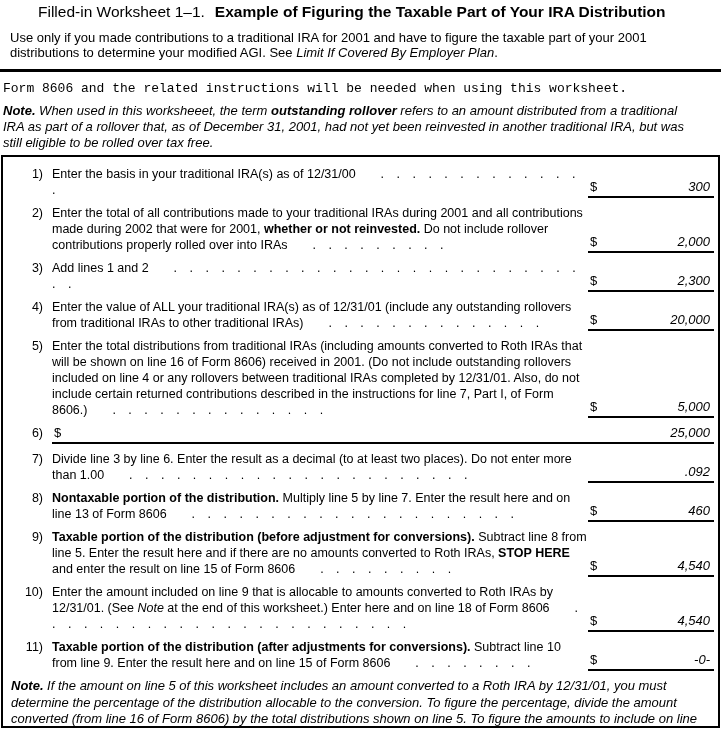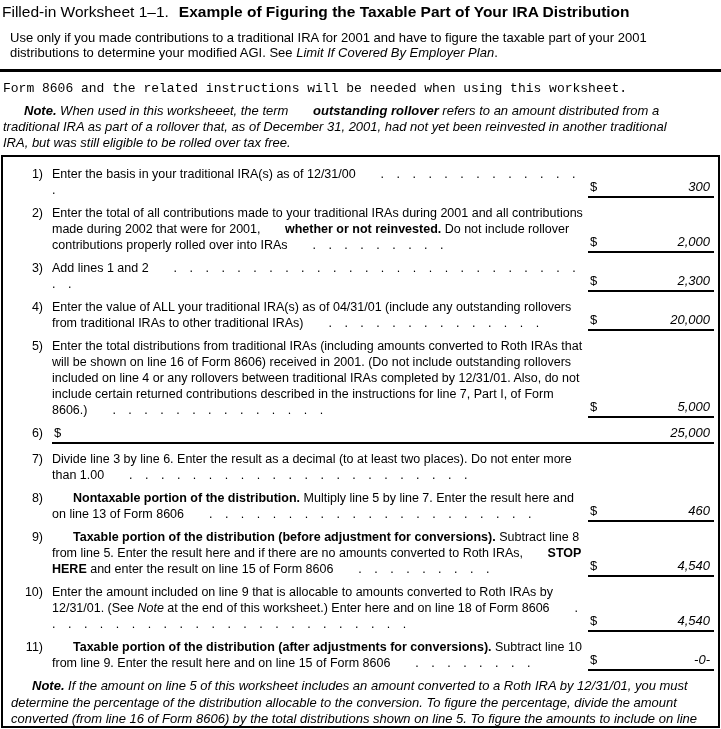--- a/index.html
+++ b/index.html
@@ -3,21 +3,21 @@
 <meta charset="utf-8">
 <style>
   html, body { margin:0; padding:0; }
   body {
     width:721px; height:729px;
     background:#ffffff; color:#000000;
     font-family:"Liberation Sans","DejaVu Sans",sans-serif;
     position:relative; overflow:hidden;
   }
   .header { padding:3px 0 0 2px; font-size:15.5px; white-space:nowrap; }
-  .header .label { font-weight:normal; }
+  .header .label { font-weight:normal;margin-left:36px; }
   .header .title { font-weight:bold; margin-left:10px; }
 
   .intro { margin:9px 10px 0 10px; font-size:13px; line-height:15px; max-width:698px; }
 
   .rule { height:3px; background:#000; margin-top:9px; width:721px; }
 
   .form-note { margin:9px 2px 4px 3px; font-size:13px; line-height:15px;font-family:Liberation Mono, monospace; }
 
   .note-top { margin:7px 2px 0 3px; font-size:13px; line-height:16px; font-style:italic; max-width:692px; }
 
@@ -31,21 +31,21 @@
   .ws-num { width:34px; text-align:right; padding-right:9px; flex-shrink:0; }
   .ws-text { width:536px; flex-shrink:0; }
   .dots { word-spacing:9px; }
   .ws-amt { flex:1; display:flex; flex-direction:column; justify-content:flex-end; min-width:110px; }
   .ws-line { border-bottom:2px solid #000; display:flex; justify-content:space-between; align-items:flex-end; padding:0 4px 1px 2px; }
   .ws-dollar { font-size:13px; }
   .ws-value { font-style:italic; font-size:13px; font-family:Liberation Sans, sans-serif; }
 
   .note-bottom { margin:2px 2px 0 2px; font-size:13px; line-height:16.5px; font-style:italic; max-width:700px; }
 
-  .seg-b { font-weight:bold;margin-left:21px; }
+  .seg-b { font-weight:bold; }
   .seg-i { font-style:italic;text-align:right; }
 </style>
 </head>
 <body>
 
 <div class="header">
   <span class="label">Filled-in Worksheet 1–1.</span><span class="title">Example of Figuring the Taxable Part of Your IRA Distribution</span>
 </div>
 
 <div class="intro"><span>Use only if you made contributions to a traditional IRA for 2001 and have to figure the taxable part of your 2001 distributions to determine your modified AGI. See </span><span class="seg-i">Limit If Covered By Employer Plan</span><span>.</span></div>
@@ -83,21 +83,21 @@
         <div class="ws-text"><span>Add lines 1 and 2</span><span class="dots">&nbsp; . . . . . . . . . . . . . . . . . . . . . . . . . . . .</span></div>
         <div class="ws-amt">
           <div class="ws-line">
             <span class="ws-dollar">$</span>
             <span class="ws-value">2,300</span>
           </div>
         </div>
       </div>
       <div class="ws-row">
         <div class="ws-num">4)</div>
-        <div class="ws-text"><span>Enter the value of ALL your traditional IRA(s) as of 04/31/01 (include any outstanding rollovers from traditional IRAs to other traditional IRAs)</span><span class="dots">&nbsp; . . . . . . . . . . . . . .</span></div>
+        <div class="ws-text"><span>Enter the value of ALL your traditional IRA(s) as of 12/31/01 (include any outstanding rollovers from traditional IRAs to other traditional IRAs)</span><span class="dots">&nbsp; . . . . . . . . . . . . . .</span></div>
         <div class="ws-amt">
           <div class="ws-line">
             <span class="ws-dollar">$</span>
             <span class="ws-value">20,000</span>
           </div>
         </div>
       </div>
       <div class="ws-row">
         <div class="ws-num">5)</div>
         <div class="ws-text"><span>Enter the total distributions from traditional IRAs (including amounts converted to Roth IRAs that will be shown on line 16 of Form 8606) received in 2001. (Do not include outstanding rollovers included on line 4 or any rollovers between traditional IRAs completed by 12/31/01. Also, do not include certain returned contributions described in the instructions for line 7, Part I, of Form 8606.)</span><span class="dots">&nbsp; . . . . . . . . . . . . . .</span></div>
@@ -113,20 +113,26 @@
         <div class="ws-amt">
           <div class="ws-line">
             <span class="ws-dollar">$</span>
             <span class="ws-value">25,000</span>
           </div>
         </div>
       </div>
       <div class="ws-row">
         <div class="ws-num">7)</div>
         <div class="ws-text"><span>Divide line 3 by line 6. Enter the result as a decimal (to at least two places). Do not enter more than 1.00</span><span class="dots">&nbsp; . . . . . . . . . . . . . . . . . . . . . .</span></div>
+        <div class="ws-amt">
+          <div class="ws-line">
+            <span class="ws-dollar"></span>
+            <span class="ws-value">.092</span>
+          </div>
+        </div>
       </div>
       <div class="ws-row">
         <div class="ws-num">8)</div>
         <div class="ws-text"><span class="seg-b">Nontaxable portion of the distribution.</span><span> Multiply line 5 by line 7. Enter the result here and on line 13 of Form 8606</span><span class="dots">&nbsp; . . . . . . . . . . . . . . . . . . . . .</span></div>
         <div class="ws-amt">
           <div class="ws-line">
             <span class="ws-dollar">$</span>
             <span class="ws-value">460</span>
           </div>
         </div>

